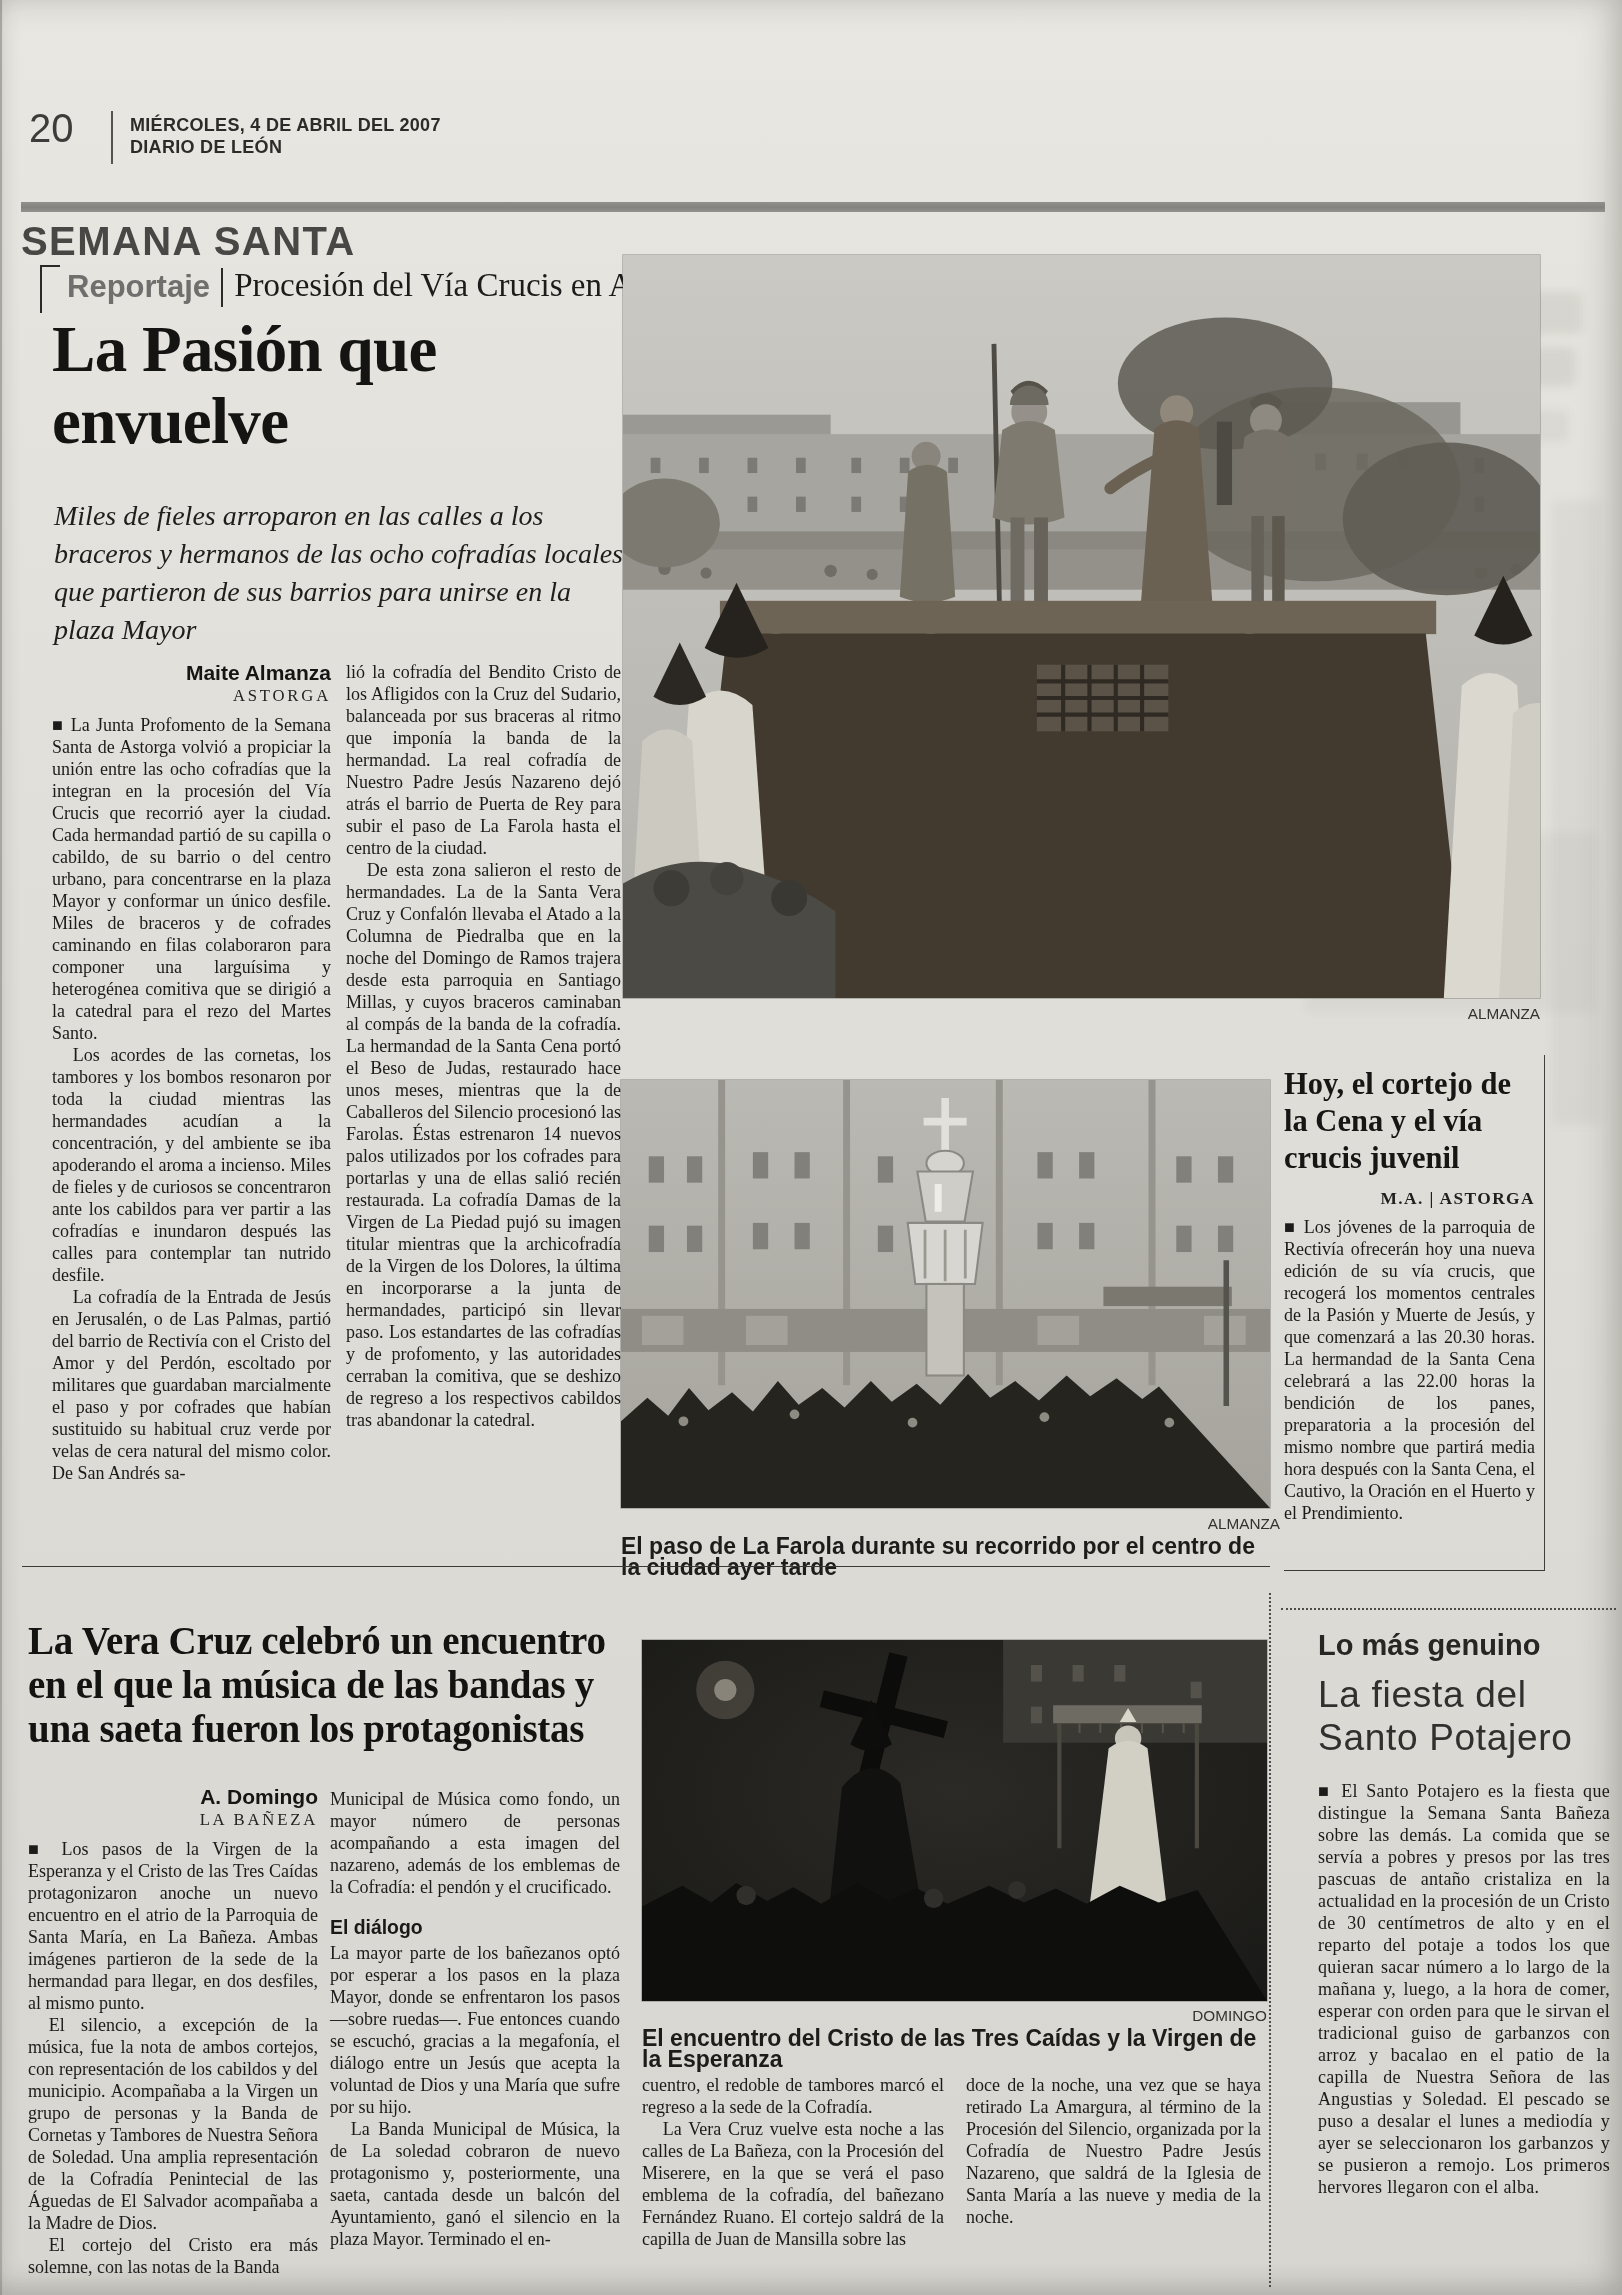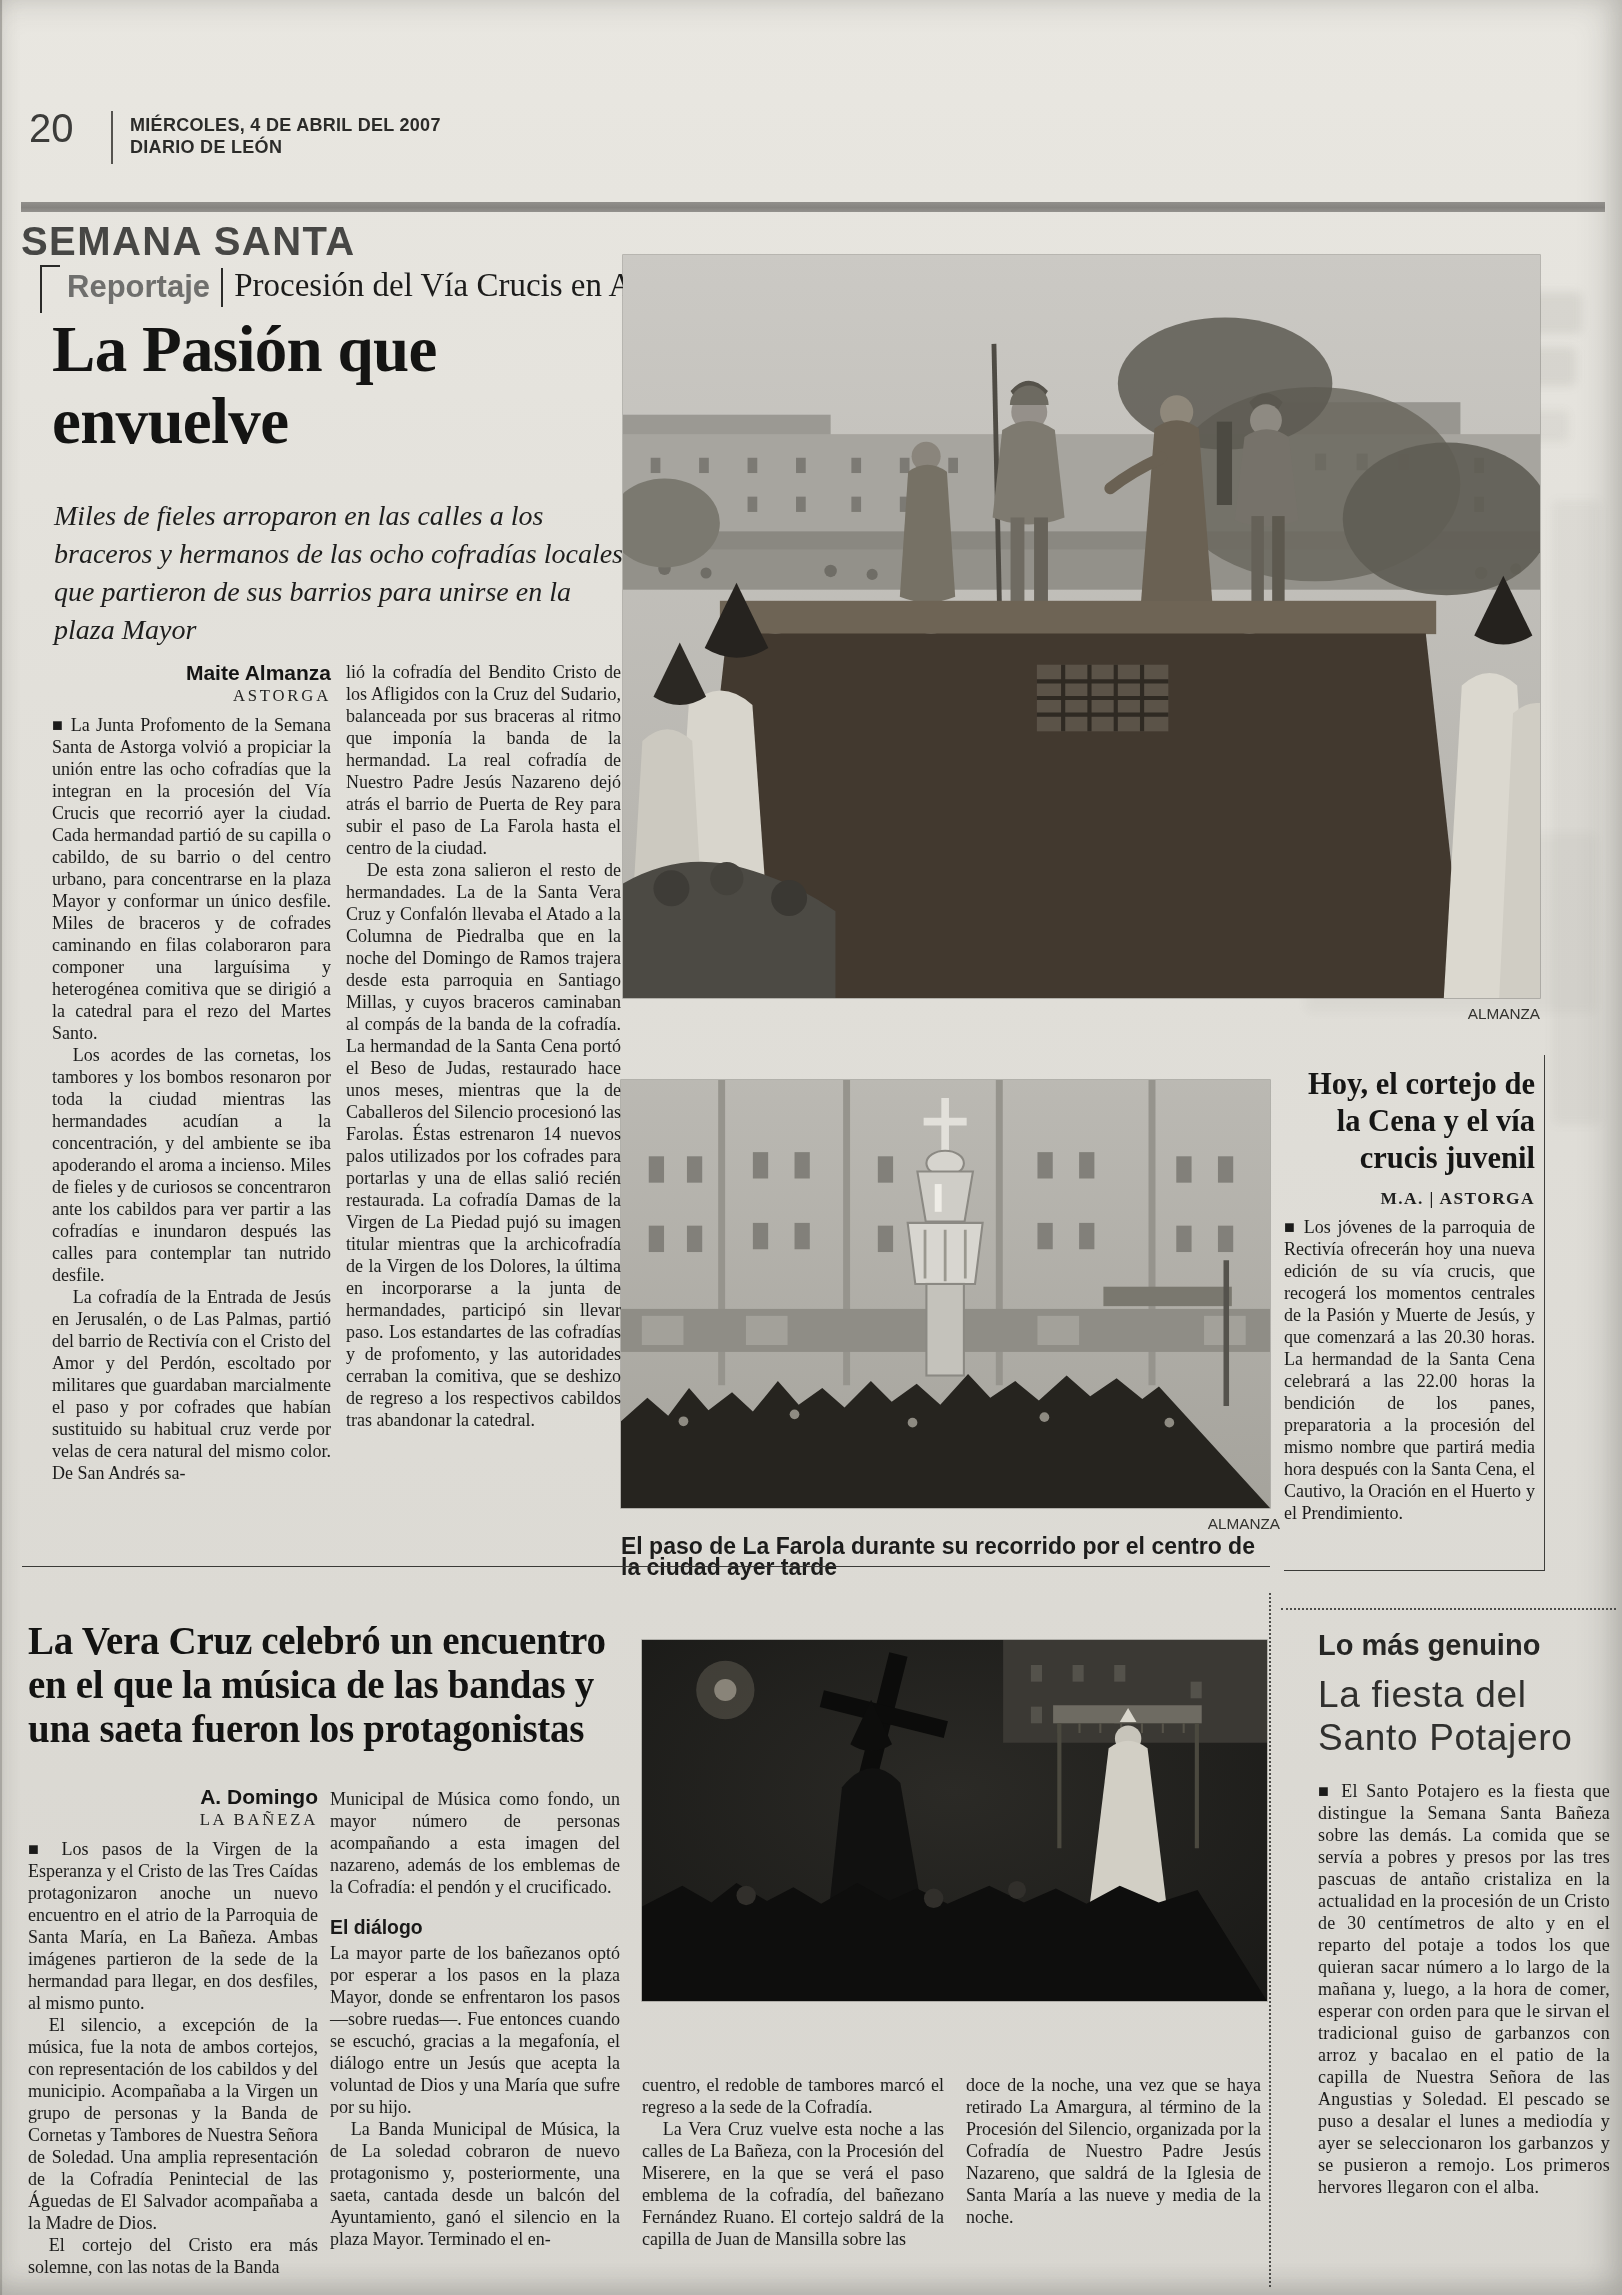--- a/index.html
+++ b/index.html
@@ -29,21 +29,21 @@
   .col p.first{text-indent:0;}
   .byline-name{font:700 21px/23.6px "Liberation Sans","DejaVu Sans",sans-serif;text-align:right;color:#151514;}
   .dateline{font:400 16.7px/21px "Liberation Serif","DejaVu Serif",serif;letter-spacing:2.8px;text-align:right;color:#232322;margin-bottom:8.3px;}
   
   figure{margin:0;}
   .photo{box-shadow:0 0 0 0.7px rgba(40,38,34,.35);}
   .credit{font:400 15.3px/18px "Liberation Sans","DejaVu Sans",sans-serif;text-align:right;color:#33332f;}
   .caption{font:700 18px/21.5px "Liberation Sans","DejaVu Sans",sans-serif;color:#1c1c1b;margin-top:2.8px;}
   .caption.small{font-size:23px;}
   
-  .sb1-headline{font:700 30.5px/37px "Liberation Serif","DejaVu Serif",serif;color:#161615;text-align:right;}
+  .sb1-headline{font:700 30.5px/37px "Liberation Serif","DejaVu Serif",serif;color:#161615;}
   .sb1-byline{font:700 17.4px/21px "Liberation Serif","DejaVu Serif",serif;letter-spacing:1.4px;text-align:right;color:#1f1f1e;margin:11px 0 7px;}
   
   .vrule{background:#3f3f3c;width:1.4px;}
   .hrule-solid{background:#3a3a37;height:1.4px;}
   .dotted-h{border-top:2.8px dotted #4c4c49;height:0;}
   .dotted-v{border-left:2.8px dotted #4c4c49;width:0;}
   
   .a2-headline{font:700 39px/44px "Liberation Serif","DejaVu Serif",serif;color:#131312;letter-spacing:-0.3px;}
   .subhead{font:700 19.4px/22px "Liberation Sans","DejaVu Sans",sans-serif;color:#191918;margin:18px 0 4.2px;text-indent:0 !important;text-align:left;}
   
@@ -369,20 +369,24 @@
           <ellipse cx="752" cy="430" rx="16" ry="8"></ellipse>
       </g>
       <path d="M0 384 l58 -30 l42 24 l36 -28 l44 26 l38 -20 l40 24 l52 -30 l46 26 l40 -18 l44 22 l60 -26 l50 24 l46 -20 l44 22 l48 -26 l56 24 l56 -18 L900 520 L0 520 Z" fill="#0e0e0d"></path>
       <g fill="#312f2b">
         <circle cx="150" cy="368" r="14"></circle>
           <circle cx="420" cy="372" r="14"></circle>
           <circle cx="540" cy="360" r="13"></circle>
       </g>
     </svg>
   </figure>
+  <div class="abs" style="left:642px;top:2007px;width:625px;">
+    <div class="credit">DOMINGO</div>
+    <div class="caption small">El encuentro del Cristo de las Tres Caídas y la Virgen de la Esperanza</div>
+  </div>
 
   <div class="abs col" style="left:642px;top:2074px;width:302px;">
     <p class="first">cuentro, el redoble de tambores marcó el regreso a la sede de la Cofradía.</p>
     <p>La Vera Cruz vuelve esta noche a las calles de La Bañeza, con la Procesión del Miserere, en la que se verá el paso emblema de la cofradía, del bañezano Fernández Ruano. El cortejo saldrá de la capilla de Juan de Mansilla sobre las</p>
   </div>
   <div class="abs col" style="left:966px;top:2074px;width:295px;">
     <p class="first">doce de la noche, una vez que se haya retirado La Amargura, al término de la Procesión del Silencio, organizada por la Cofradía de Nuestro Padre Jesús Nazareno, que saldrá de la Iglesia de Santa María a las nueve y media de la noche.</p>
   </div>
 
   <div class="abs" style="left:1286px;top:1631px;width:292px;margin-left:32px;">

